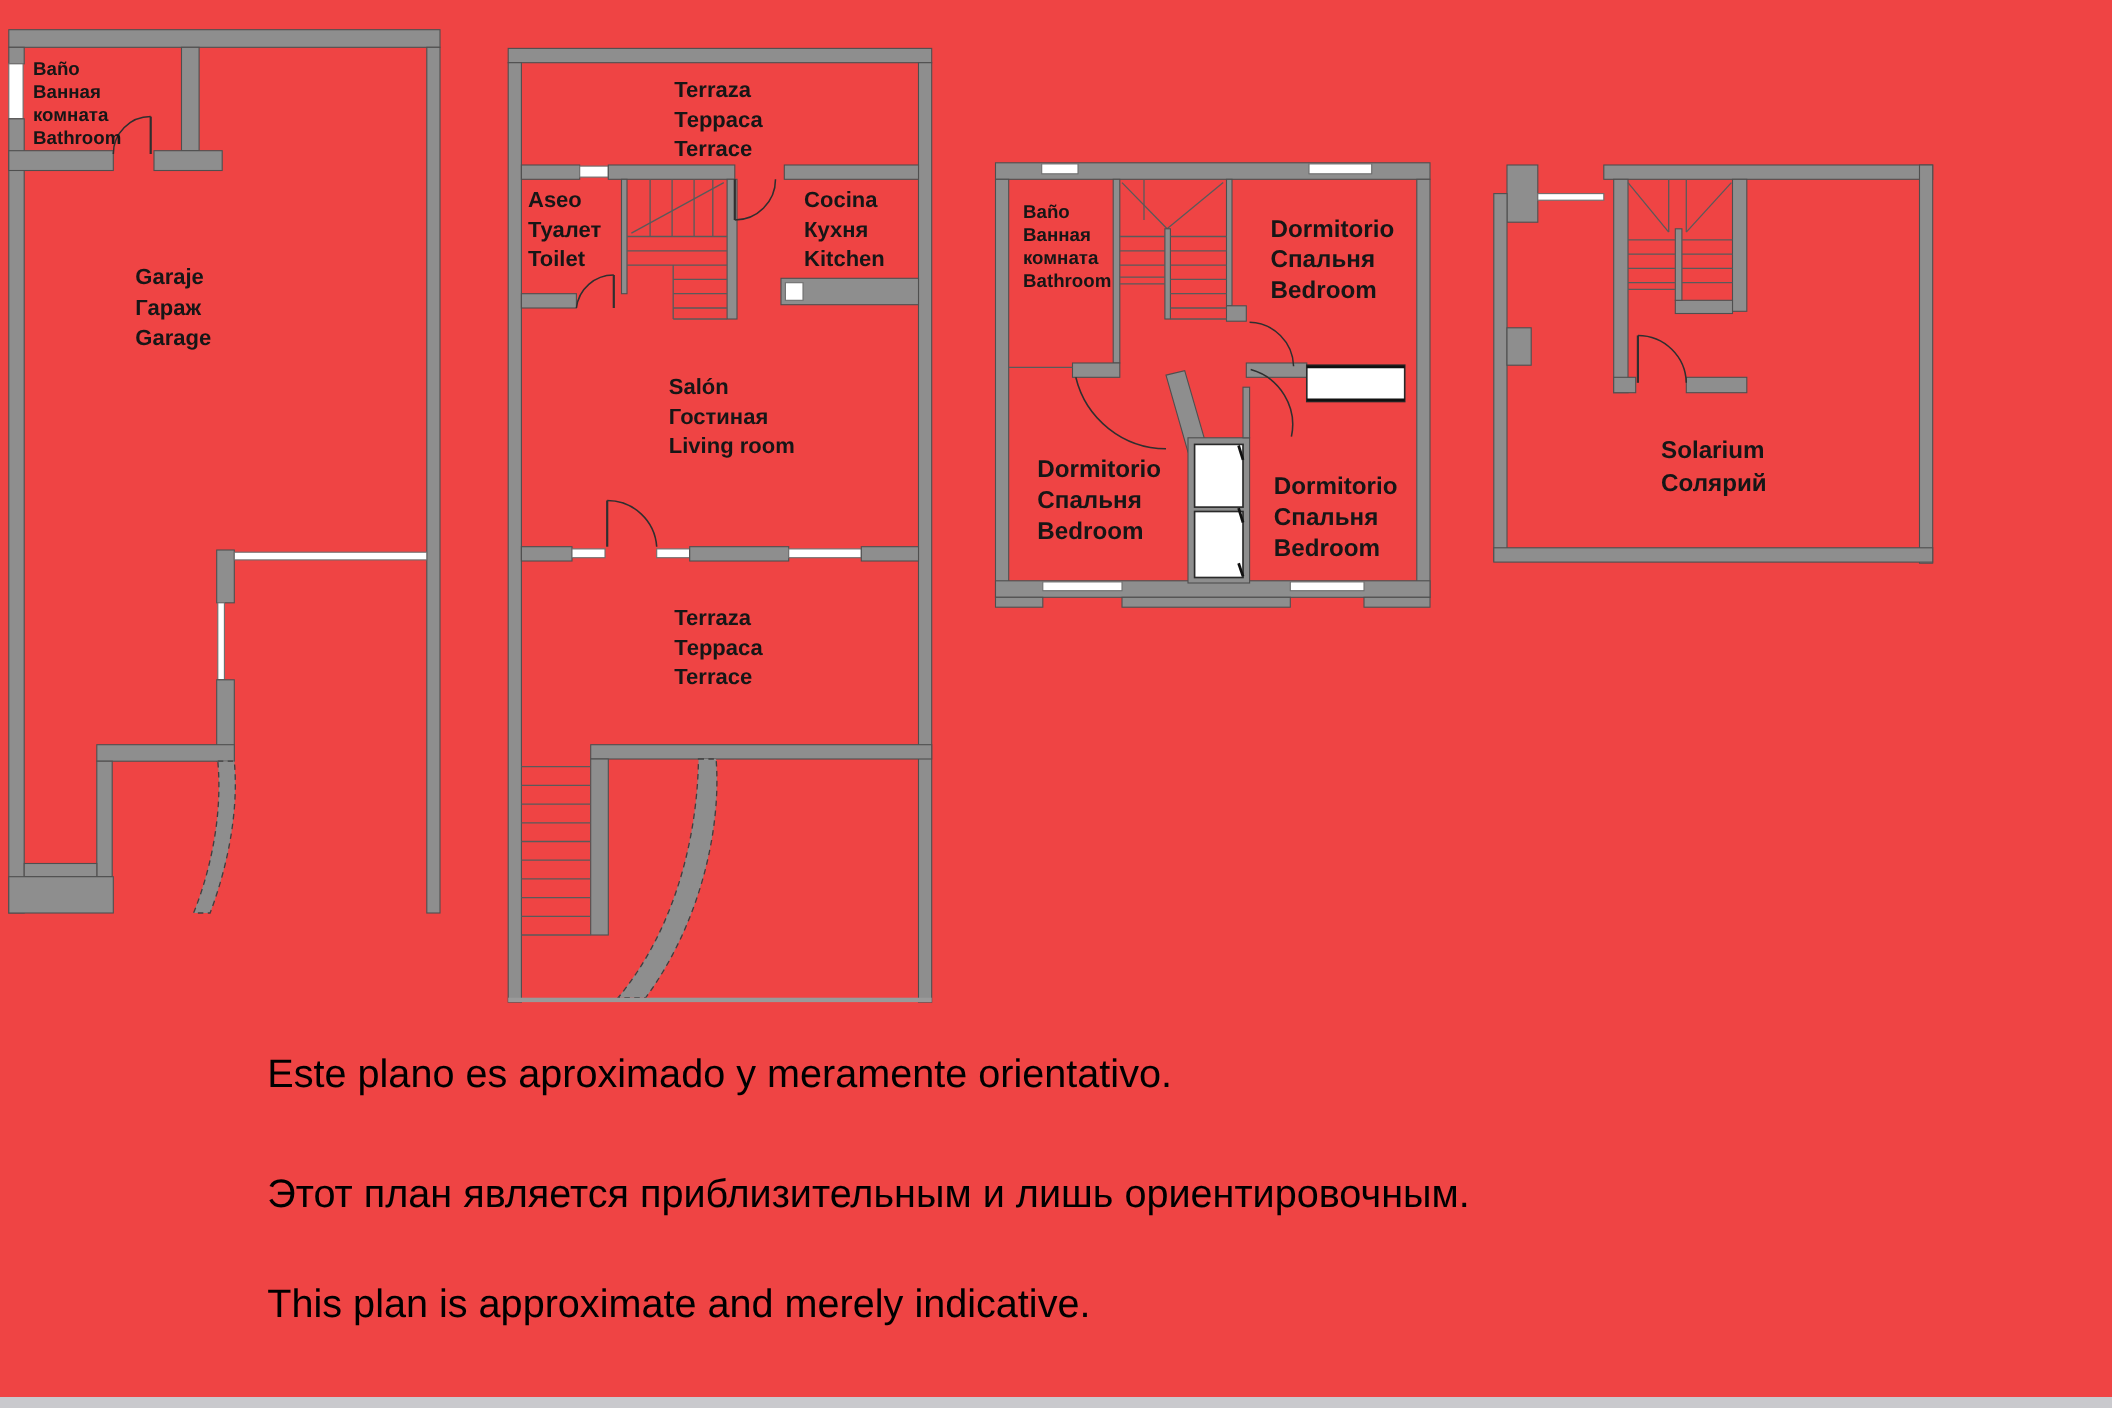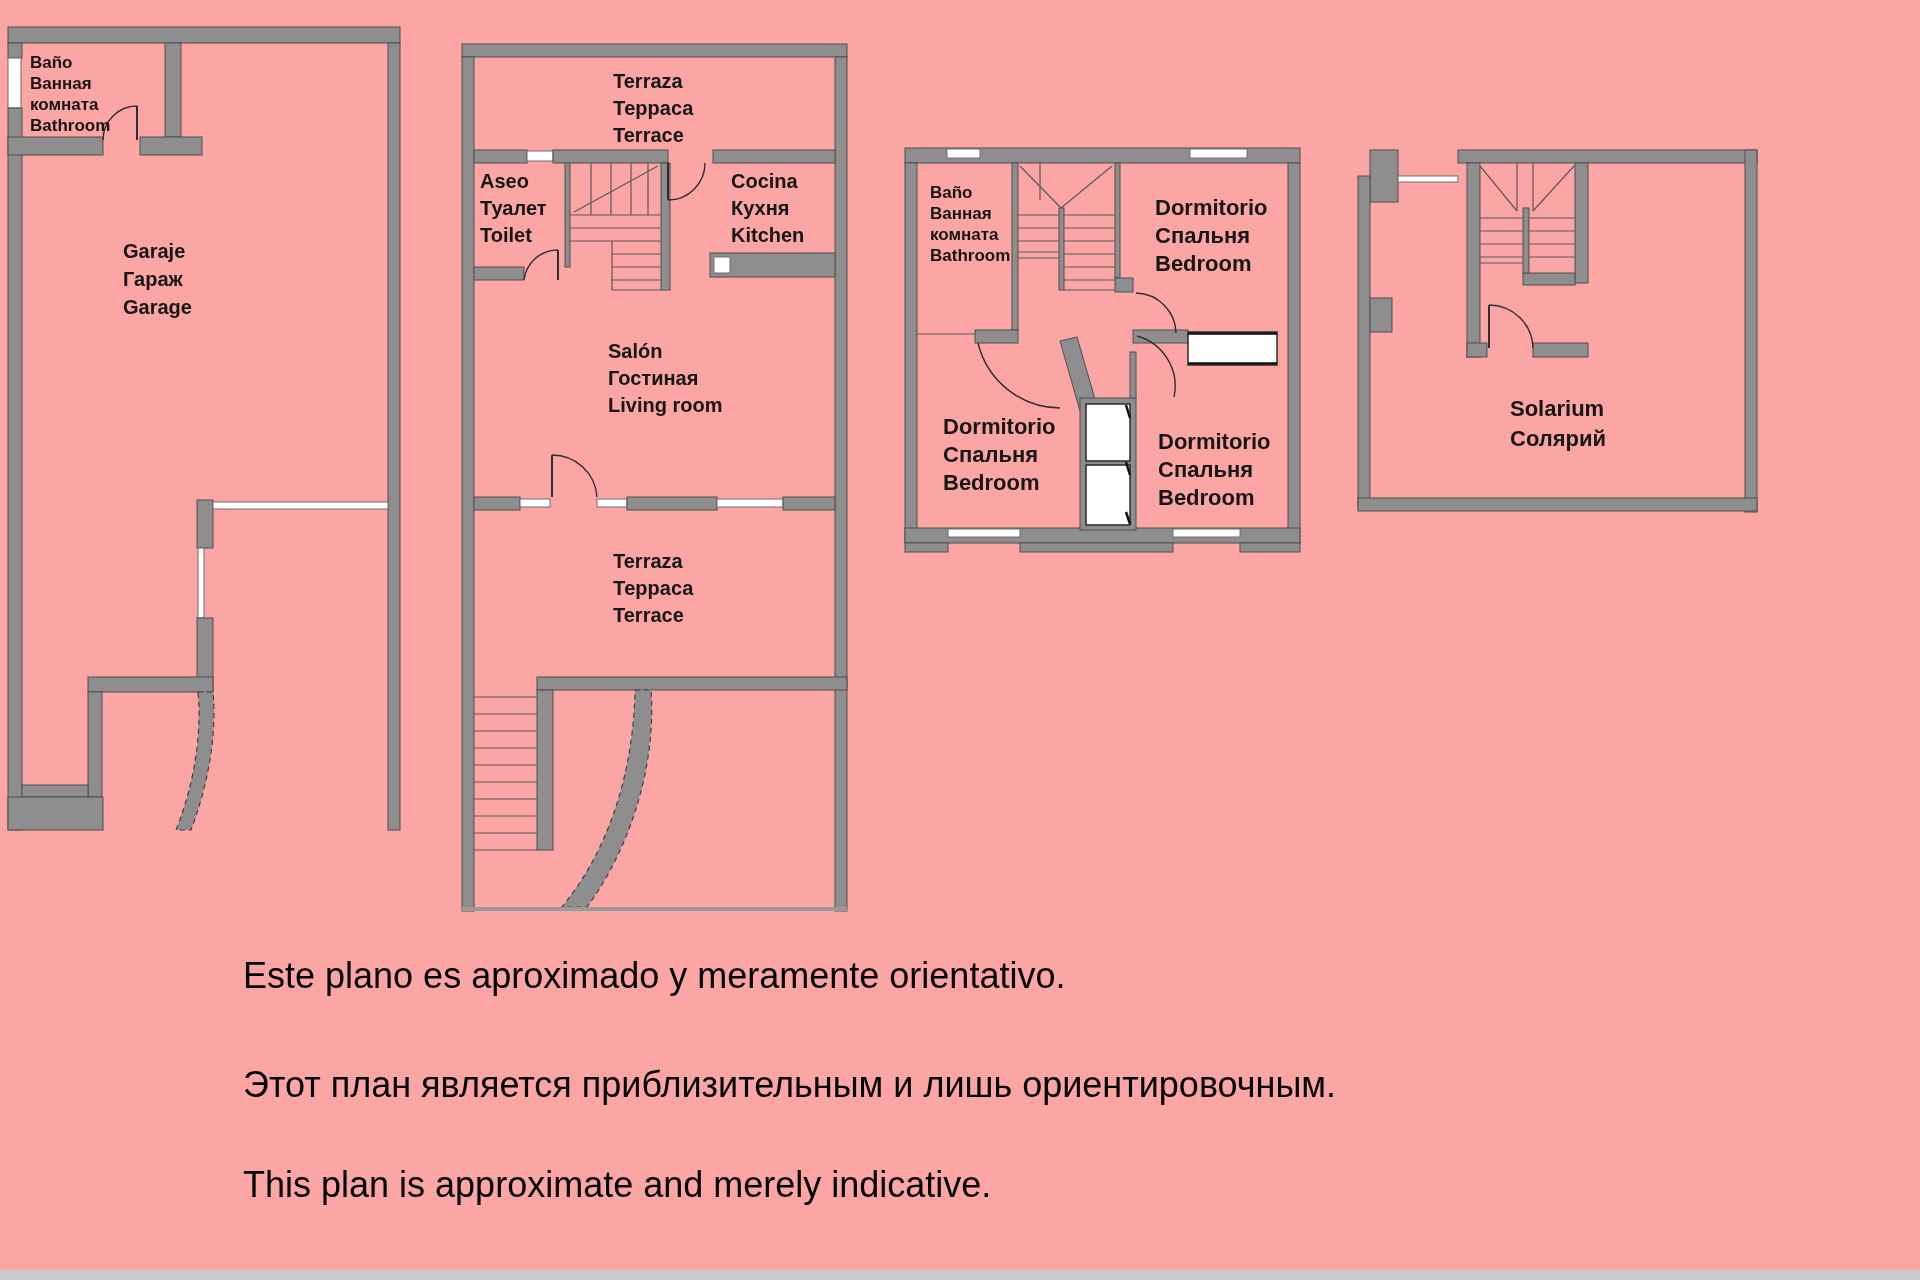--- a/index.html
+++ b/index.html
@@ -1,16 +1,16 @@
 <!DOCTYPE html>
 <html><head>
 <meta charset="utf-8">
 <style>
   html,body{margin:0;padding:0;background:#ffffff;}
-  .page{width:1920px;height:1280px;position:relative;background:#fca5a5;overflow:hidden;}
+  .page{width:1920px;height:1280px;position:relative;background:#ef4444;overflow:hidden;}
   svg{display:block;}
   .wall{fill:#8e8e8e;stroke:#4f4f4f;stroke-width:1;}
   .dash{stroke:#3f3f3f;stroke-width:1.2;stroke-dasharray:5 4;}
   .win{fill:#ffffff;stroke:#6e6e6e;stroke-width:1;}
   .box{fill:#ffffff;stroke:#2a2a2a;stroke-width:1.5;}
   .tread{stroke:#5a5a5a;stroke-width:1.2;fill:none;}
   .door{stroke:#2f2f2f;stroke-width:1.4;fill:none;}
   .leaf{stroke:#2f2f2f;stroke-width:2;fill:none;}
   .thin{fill:#9a9a9a;}
   .tick{stroke:#111111;stroke-width:2.5;fill:none;}

